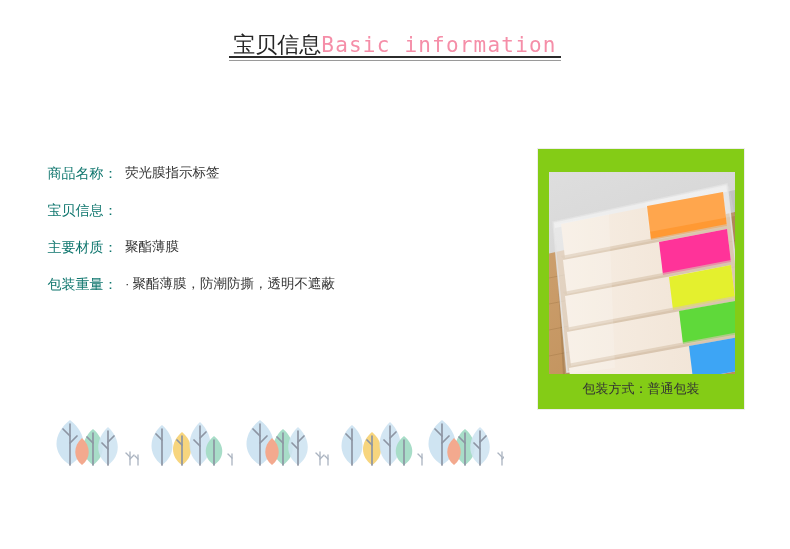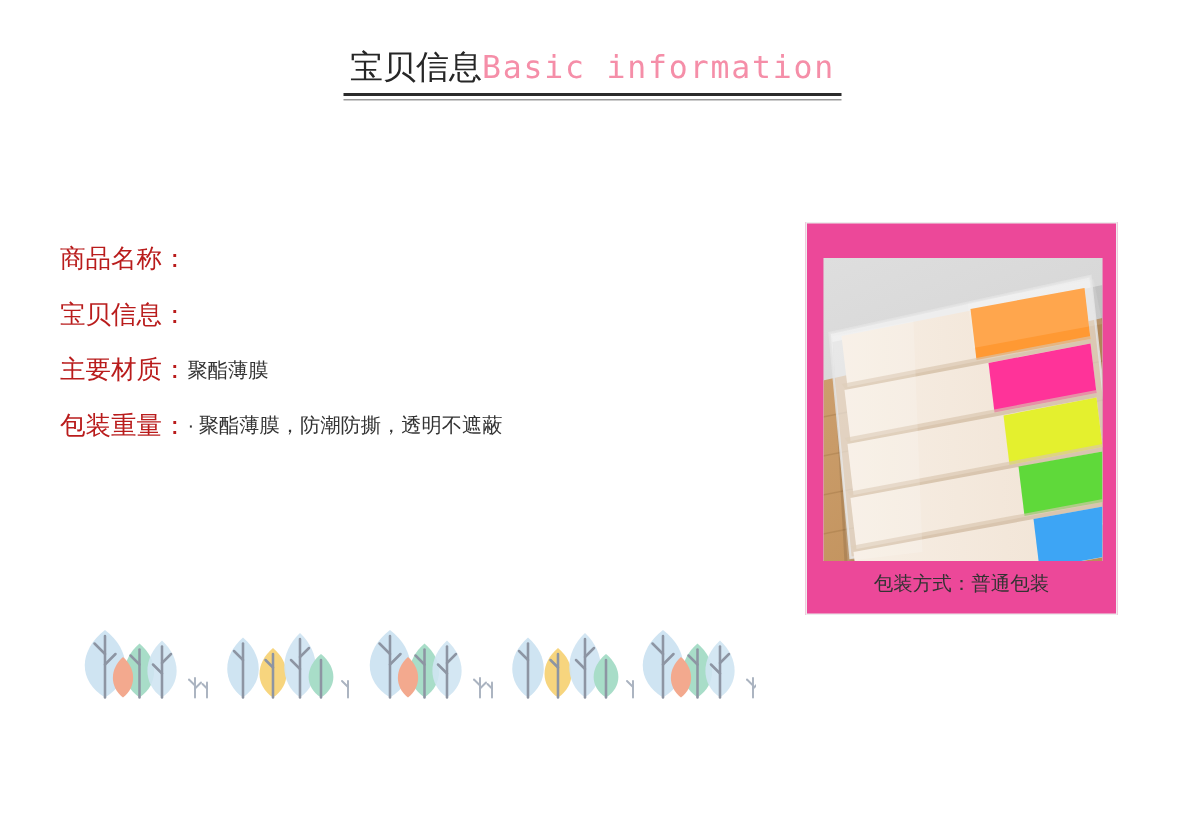--- a/index.html
+++ b/index.html
@@ -20,21 +20,21 @@
   .title-block {
     position: absolute;
     left: 0;
     top: 30px;
     width: 790px;
     text-align: center;
   }
   .title-inner {
     display: inline-block;
     position: relative;
-    padding: 0 4px 7px 4px;
+    padding: 0 4px 1px 4px;
   }
   .title-cn {
     font-size: 22px;
     font-weight: 500;
     color: #262626;
     letter-spacing: 0px;
     vertical-align: middle;
   }
   .title-en {
     font-size: 21px;
@@ -68,24 +68,25 @@
     width: 470px;
   }
   .info-row {
     display: flex;
     align-items: flex-start;
     height: 37px;
   }
   .info-label {
     width: 85px;
     flex: 0 0 85px;
-    font-size: 17px;
-    color: #b91c1c;
+    font-size: 14px;
+    color: #0f766e;
     line-height: 20px;
     white-space: nowrap;
+    text-align: center;
   }
   .info-value {
     font-size: 13.5px;
     color: #333333;
     line-height: 20px;
     white-space: nowrap;
   }
   .desc-row {
     display: flex;
     align-items: flex-start;
@@ -106,21 +107,21 @@
     margin-right: 3px;
   }
 
   
   .product-card {
     position: absolute;
     left: 537px;
     top: 148px;
     width: 208px;
     height: 262px;
-    background: #ec4899;
+    background: #84cc16;
     border: 1px solid #ededed;
     box-sizing: border-box;
   }
   .product-photo {
     position: absolute;
     left: 11px;
     top: 23px;
     width: 186px;
     height: 202px;
     overflow: hidden;
@@ -153,20 +154,21 @@
     <span class="title-cn">宝贝信息</span><span class="title-en">Basic information</span>
     <span class="title-rule-thick"></span>
     <span class="title-rule-thin"></span>
   </span>
 </div>
 
 <div class="info-list">
 
   <div class="info-row">
     <div class="info-label">商品名称：</div>
+    <div class="info-value">荧光膜指示标签</div>
   </div>
 
   <div class="info-row">
     <div class="info-label">宝贝信息：</div>
   </div>
 
   <div class="info-row">
     <div class="info-label">主要材质：</div>
     <div class="info-value">聚酯薄膜</div>
   </div>

